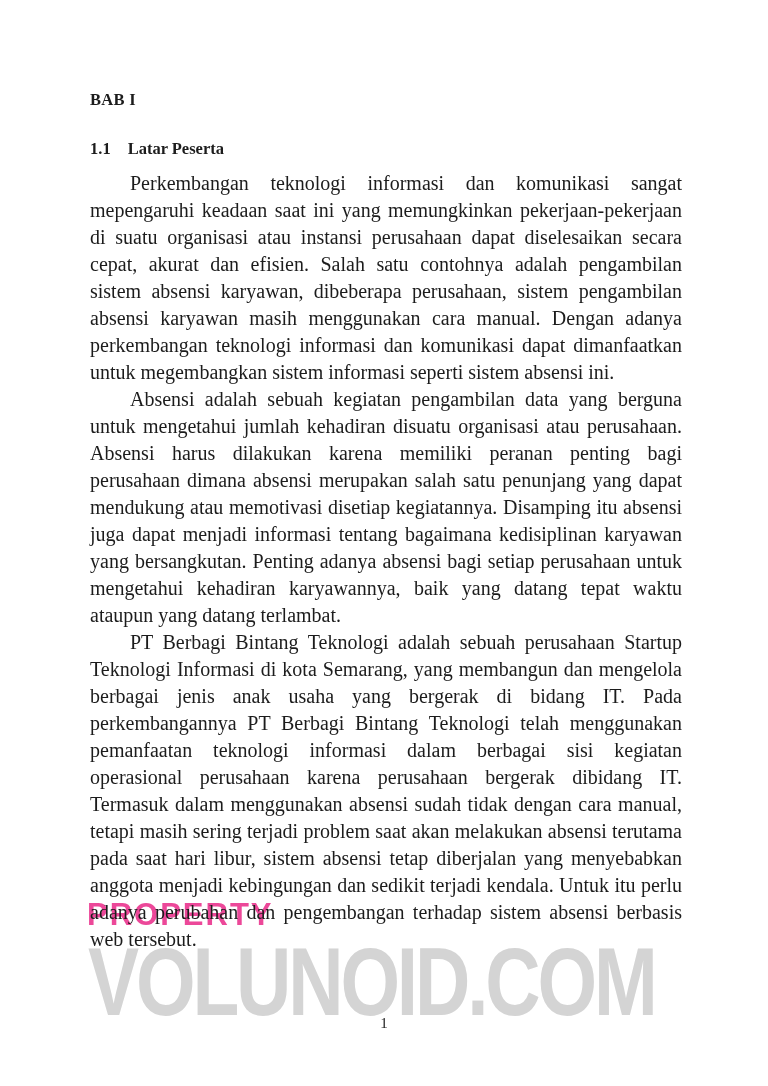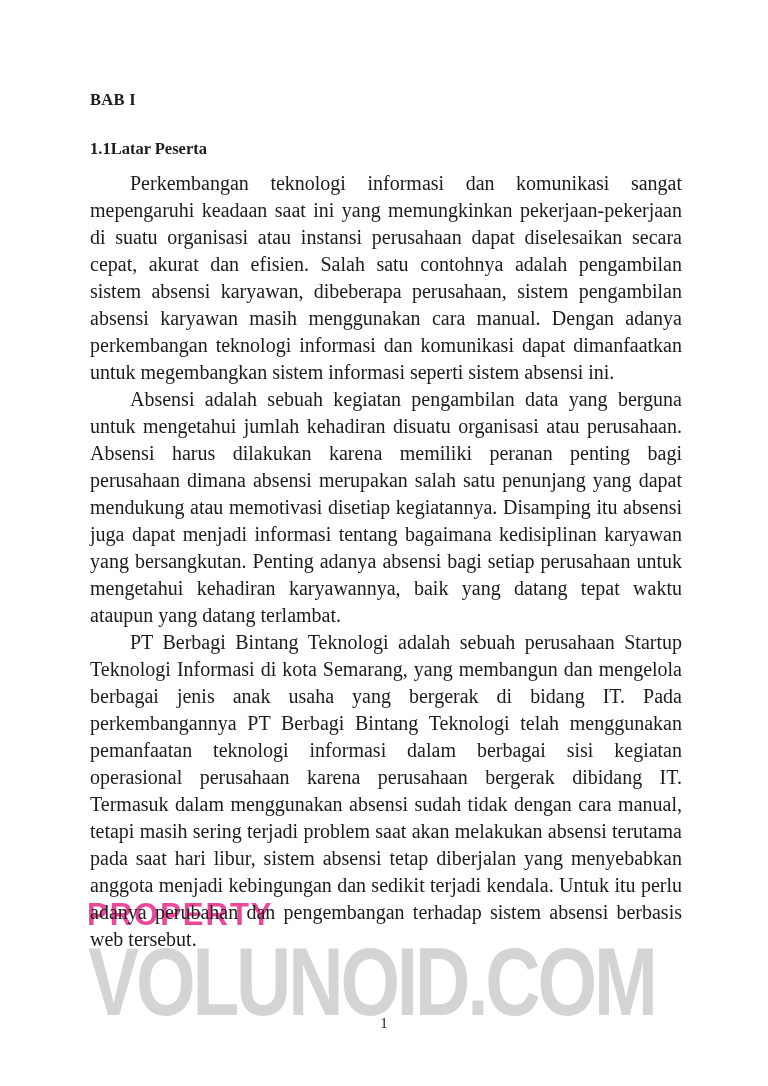--- a/index.html
+++ b/index.html
@@ -65,20 +65,21 @@
   .chapter-subtitle {
     margin-top: 29px;
   }
   .section-heading {
     margin-top: 29px;
     font-size: 16.5px;
     font-weight: bold;
   }
   .section-number {
     display: inline-block;
+    margin-right: 17px;
     text-align: center;
   }
   .body-par {
     margin: 0;
     text-align: justify;
     text-indent: 40px;
     font-size: 20px;
     line-height: 27px;
   }
   .first-par {

